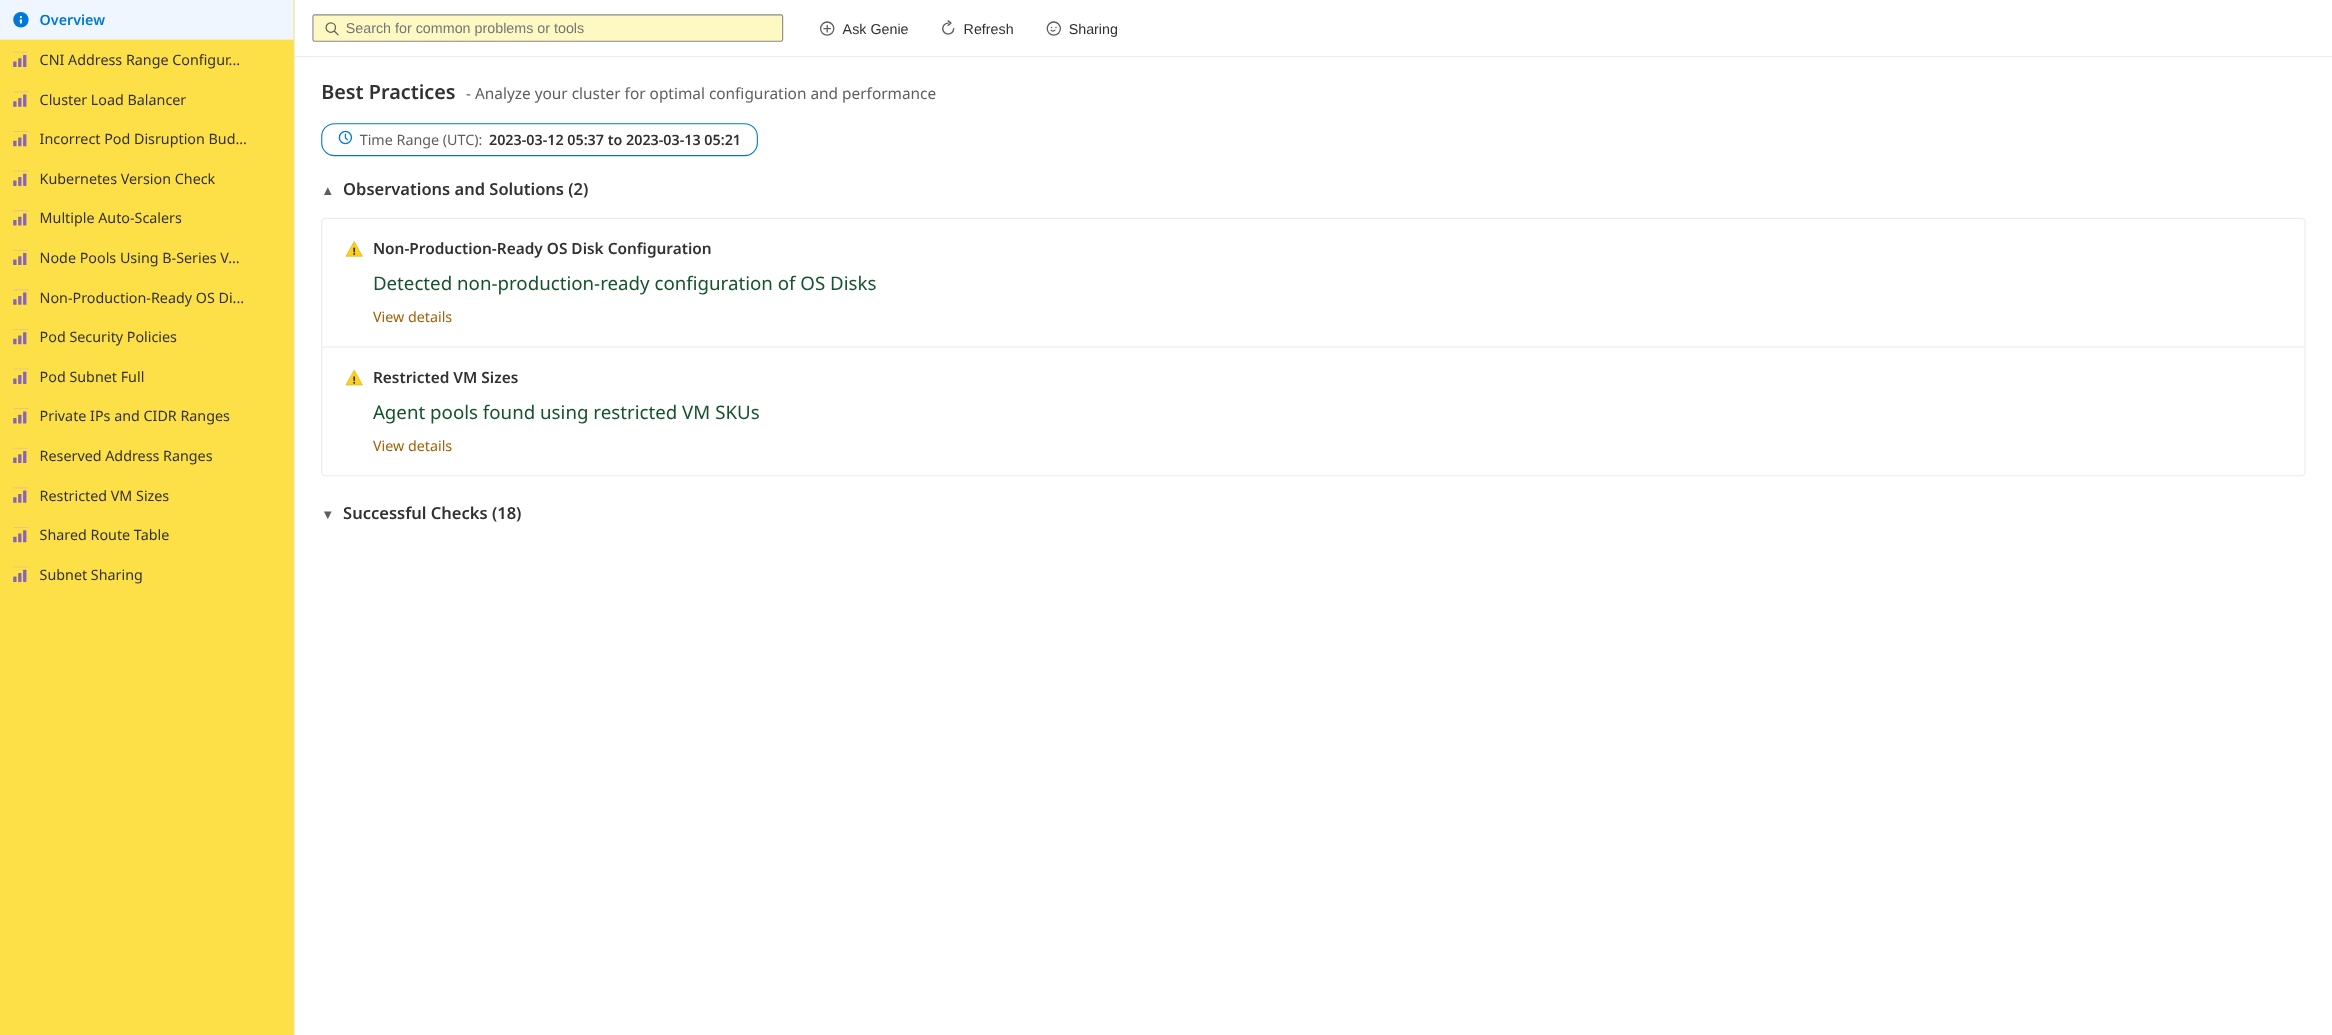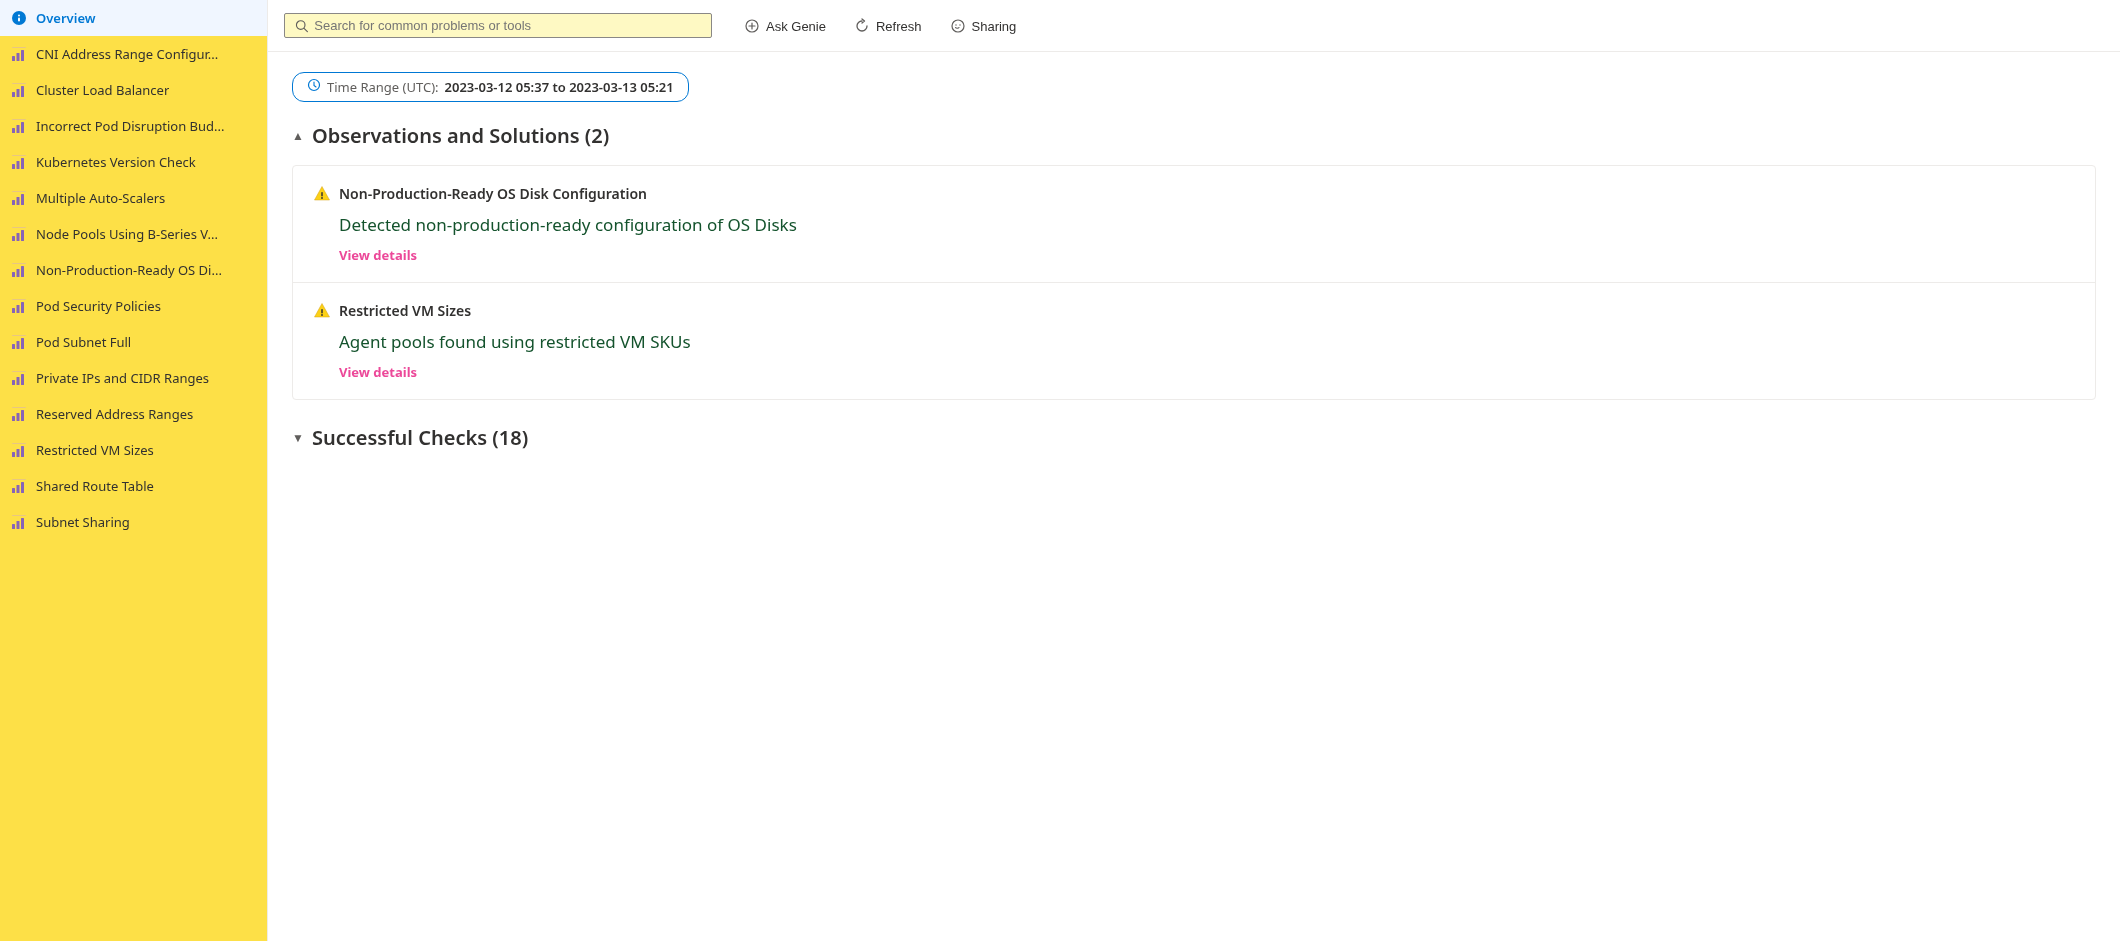--- a/index.html
+++ b/index.html
@@ -137,21 +137,21 @@
 
     
     .section-header {
       display: flex;
       align-items: center;
       gap: 8px;
       margin-bottom: 16px;
       cursor: pointer;
     }
     .section-title {
-      font-size: 20px;
+      font-size: 15px;
       font-weight: 600;
       color: #323130;
     }
     .chevron {
       font-size: 12px;
       color: #605e5c;
     }
 
     
     .cards-container {
@@ -176,26 +176,25 @@
       color: #323130;
     }
     .obs-card-desc {
       font-size: 17px;
       color: #14532d;
       margin-bottom: 10px;
       padding-left: 26px;
     }
     .obs-card-link {
       font-size: 13px;
-      color: #ec4899;
+      color: #a16207;
       text-decoration: none;
       padding-left: 26px;
       cursor: pointer;
       display: block;
-      font-weight: bold;
     }
 
     
     .warn-icon {
       width: 18px;
       height: 18px;
       flex-shrink: 0;
     }
 
     
@@ -413,20 +412,26 @@
           <path d="M5.5 9.5c.5 1 3 1 3.5 0" stroke="#605e5c" stroke-width="1.1" stroke-linecap="round"></path>
           <circle cx="6" cy="7" r="0.7" fill="#605e5c"></circle>
           <circle cx="10" cy="7" r="0.7" fill="#605e5c"></circle>
         </svg>
         <span>Sharing</span>
       </button>
     </div>
   </div>
 
   <div class="content">
+    <div class="page-header">
+      <span class="page-title">Best Practices</span>
+      <span class="page-subtitle">
+        - <span>Analyze your cluster for optimal configuration and performance</span>
+      </span>
+    </div>
 
     <div class="time-range-badge">
       <svg width="14" height="14" viewBox="0 0 14 14" fill="none">
         <circle cx="7" cy="7" r="5.5" stroke="#0078d4" stroke-width="1.2"></circle>
         <path d="M7 4v3.5l2 1.5" stroke="#0078d4" stroke-width="1.1" stroke-linecap="round"></path>
       </svg>
       <span class="label">Time Range (UTC):</span>
       <span class="value">2023-03-12 05:37 to 2023-03-13 05:21</span>
     </div>
 

